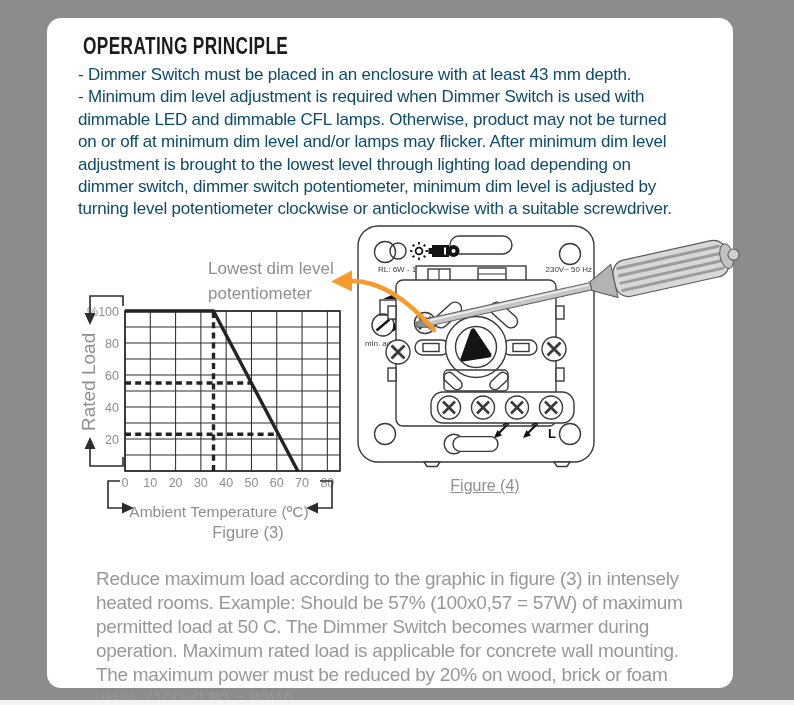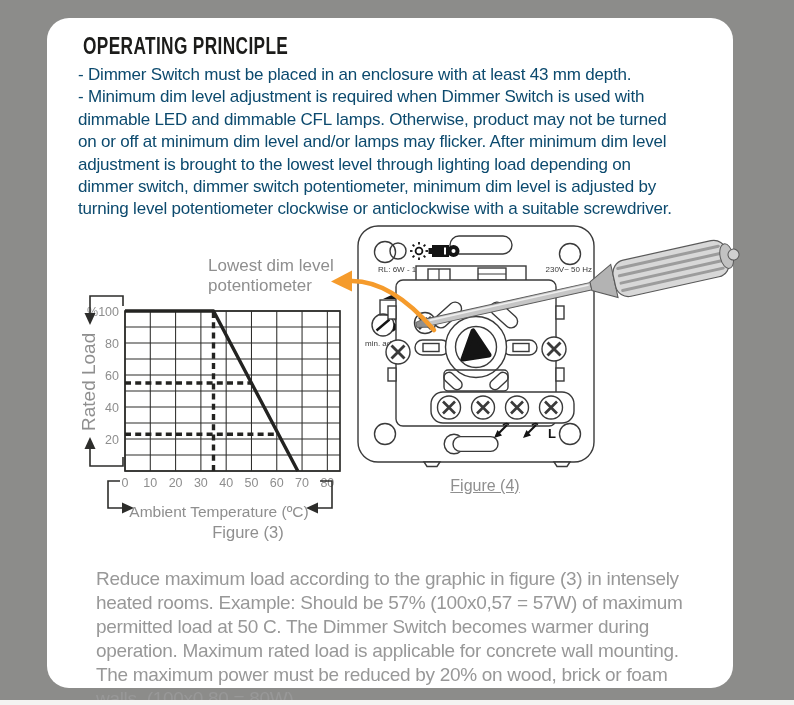--- a/index.html
+++ b/index.html
@@ -3,36 +3,36 @@
 <meta charset="utf-8">
 <style>
   html,body{margin:0;padding:0;}
   body{
     width:794px;height:705px;position:relative;overflow:hidden;
     background:#8c8c8a;
     font-family:"Liberation Sans","DejaVu Sans",sans-serif;
   }
   .card{
     position:absolute;left:47px;top:18px;width:686px;height:670px;
-    background:#ffffff;border-radius:22px;
+    background:#ffffff;border-radius:14px;
   }
   .title{
     position:absolute;left:36px;top:14px;margin:0;
     font-size:24px;font-weight:700;color:#1c1c1a;
     transform:scaleX(.72);transform-origin:left top;
     white-space:nowrap;letter-spacing:.5px;
   }
   .intro{
     position:absolute;left:31px;top:46px;width:672px;margin:0;
     font-size:17px;line-height:22.4px;color:#0c4a6e;
     letter-spacing:-.2px;white-space:pre-line;
   }
   .callout{
     position:absolute;left:161px;top:238px;width:170px;
-    font-size:17px;line-height:20px;color:#8f8f8f;white-space:pre-line;
+    font-size:17px;line-height:25px;color:#8f8f8f;white-space:pre-line;
   }
   .chart{position:absolute;left:31px;top:270px;width:300px;height:255px;}
   .fig4{position:absolute;left:305px;top:204px;width:393px;height:248px;overflow:visible;}
   .callout-arrow{position:absolute;left:281px;top:234px;width:120px;height:84px;}
   .fig4-caption{
     position:absolute;left:373px;top:459px;width:130px;text-align:center;
     font-size:16px;color:#8f8f8f;text-decoration:underline;
   }
   .footer-note{
     position:absolute;left:33px;top:533px;width:676px;margin:16px;

